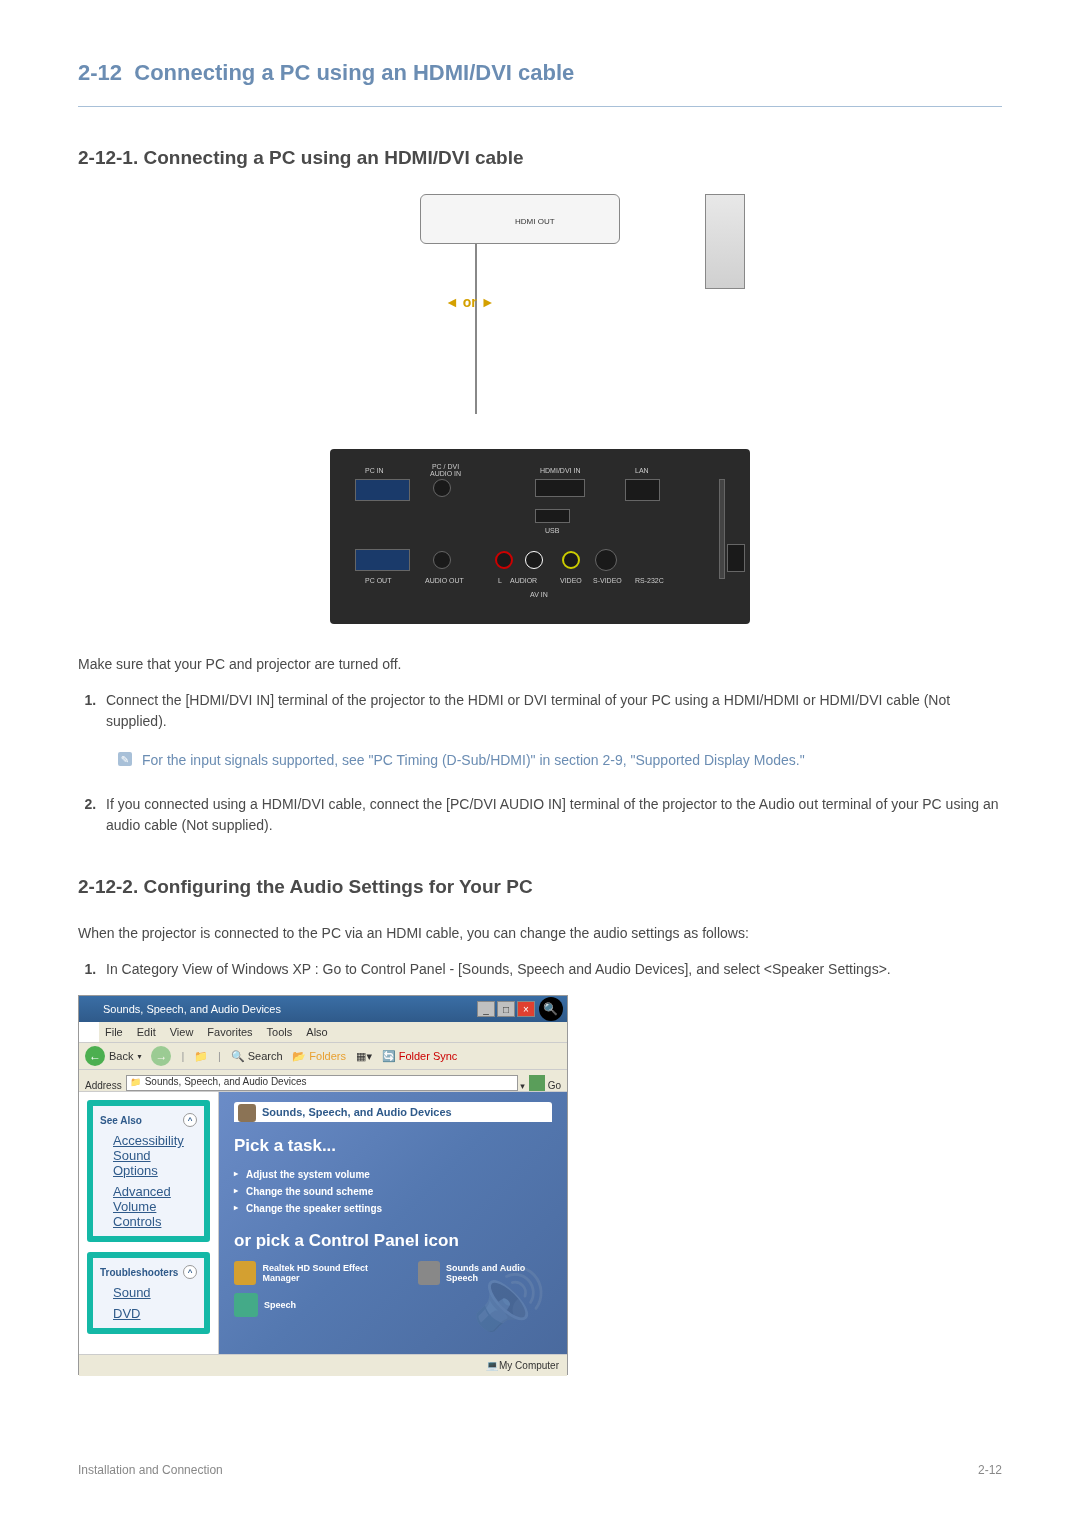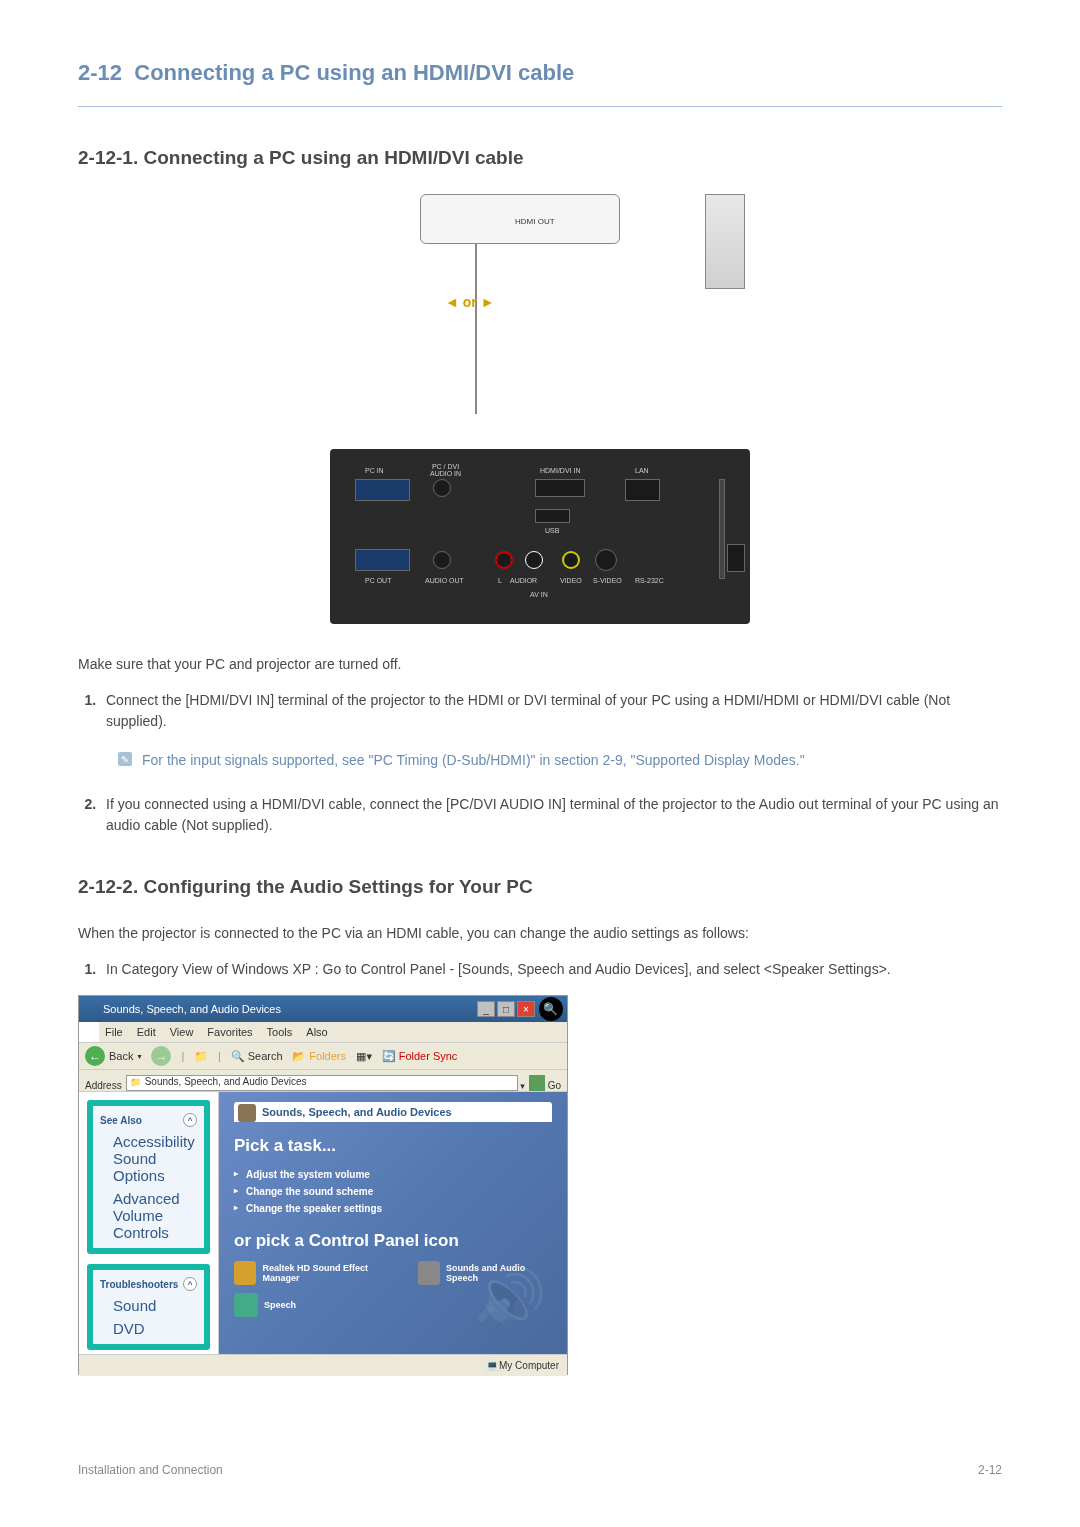--- a/index.html
+++ b/index.html
@@ -290,23 +290,24 @@
       background: #fff;
       border: 1px solid #999;
       border-radius: 50%;
       font-size: 8px;
       display: flex;
       align-items: center;
       justify-content: center;
     }
     .sidebar-link {
       color: #2f5a8a;
-      font-size: 15px;
+      font-size: 13px;
       padding: 3px 4px 3px 16px;
       display: block;
+      text-decoration: underline;
     }
     .main-panel {
       flex: 1;
       background: linear-gradient(135deg, #6b8cc7 0%, #5478b0 50%, #4a6a9e 100%);
       padding: 10px 15px;
       position: relative;
     }
     .panel-header {
       background: #fff;
       color: #2f5a8a;

